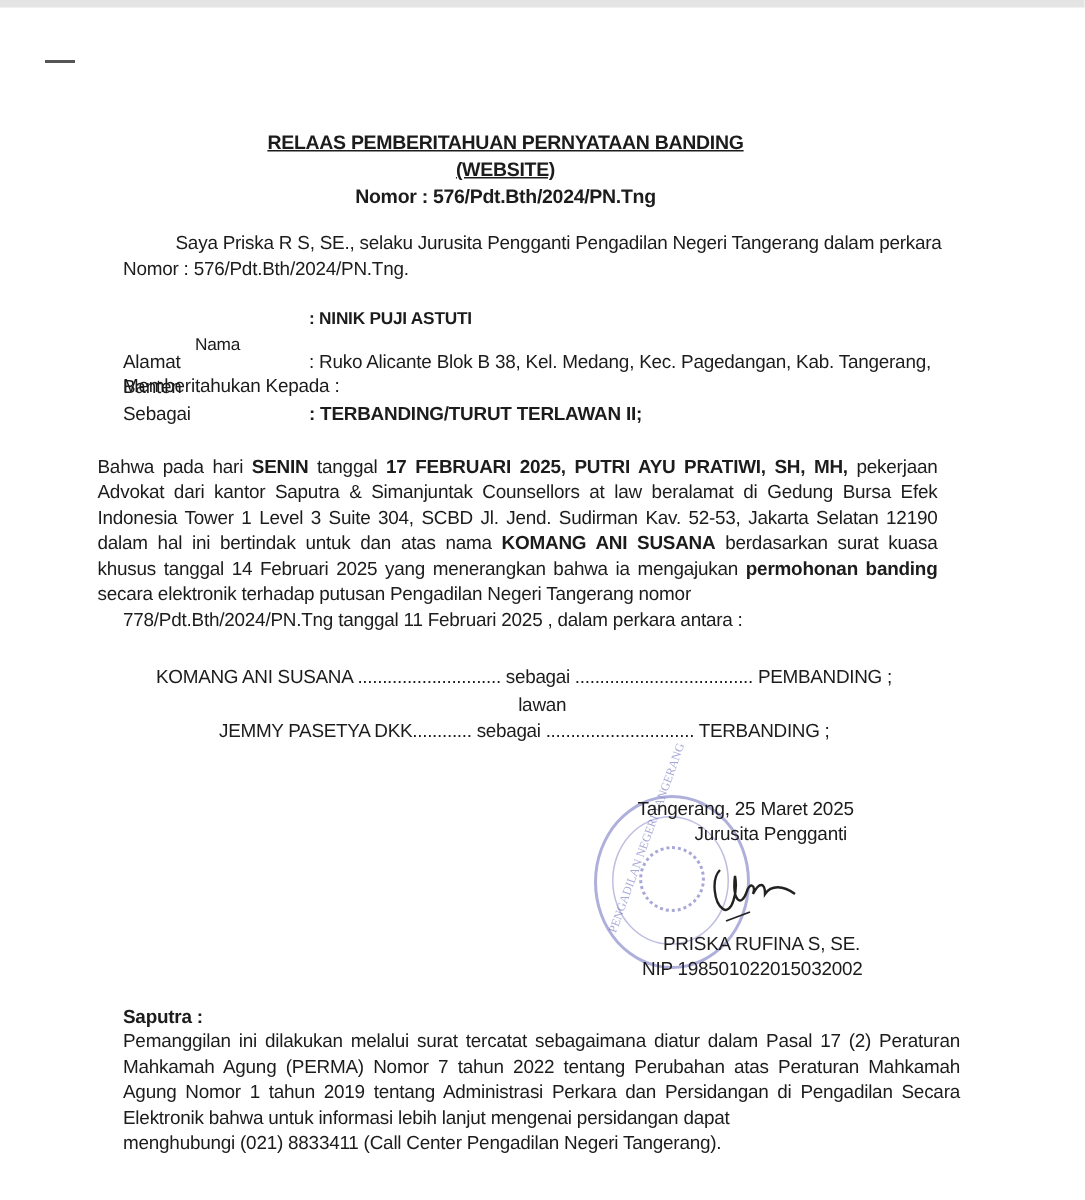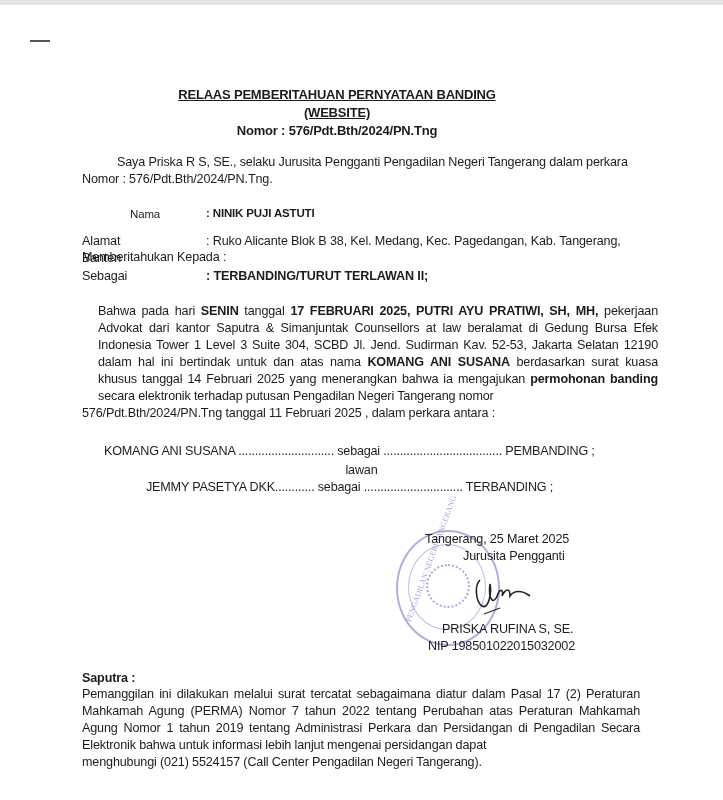--- a/index.html
+++ b/index.html
@@ -42,34 +42,34 @@
 <div class="dash"></div>
 
 <div class="abs title u" style="top:87px;">RELAAS PEMBERITAHUAN PERNYATAAN BANDING</div>
 <div class="abs title u" style="top:105px;">(WEBSITE)</div>
 <div class="abs title" style="top:123px;">Nomor : 576/Pdt.Bth/2024/PN.Tng</div>
 
 <div class="abs txt" style="left:117px; top:154px; white-space:nowrap;">Saya Priska R S, SE., selaku Jurusita Pengganti Pengadilan Negeri Tangerang dalam perkara</div>
 <div class="abs txt" style="left:82px; top:171px;">Nomor : 576/Pdt.Bth/2024/PN.Tng.</div>
 <div class="abs txt" style="left:82px; top:206px;margin-top:43px;">Memberitahukan Kepada :</div>
 
-<div class="lbl txt" style="left:82px; top:206px; font-size:11.5px;padding-left:48px;">Nama</div>
+<div class="lbl txt" style="left:82px; top:222px; font-size:11.5px;padding-left:48px;">Nama</div>
 <div class="lbl txt b" style="left:206px; top:205px; font-size:11.5px;">:  NINIK PUJI ASTUTI</div>
 
 <div class="lbl txt" style="left:82px; top:233px;">Alamat</div>
 <div class="lbl txt" style="left:206px; top:233px; white-space:nowrap;">:  Ruko Alicante Blok B 38, Kel. Medang, Kec. Pagedangan, Kab. Tangerang,</div>
 <div class="lbl txt" style="left:82px; top:250px;">Banten</div>
 
 <div class="lbl txt" style="left:82px; top:268px;">Sebagai</div>
 <div class="lbl txt b" style="left:206px; top:268px;">: TERBANDING/TURUT TERLAWAN II;</div>
 
-<div class="abs txt just" style="left:98px; top:303px; width:560px; line-height:17px;">
+<div class="abs txt just" style="left:65px; top:303px; width:560px; line-height:17px;">
   <span>Bahwa pada hari </span><span class="b">SENIN</span><span> tanggal </span><span class="b">17 FEBRUARI 2025, PUTRI AYU PRATIWI, SH, MH,</span><span> pekerjaan Advokat dari kantor Saputra &amp; Simanjuntak Counsellors at law  beralamat di Gedung Bursa Efek Indonesia Tower 1 Level 3 Suite 304, SCBD Jl. Jend. Sudirman Kav. 52-53, Jakarta Selatan 12190 dalam hal ini bertindak untuk dan atas nama </span><span class="b">KOMANG ANI SUSANA</span><span> berdasarkan surat kuasa khusus tanggal 14 Februari 2025 yang menerangkan bahwa ia mengajukan </span><span class="b">permohonan banding</span><span> secara elektronik terhadap putusan Pengadilan Negeri Tangerang nomor</span>
 </div>
-<div class="abs txt" style="left:82px; top:405px;">576/Pdt.Bth/2024/PN.Tng tanggal 11 Februari 2025 , dalam perkara antara :</div>
+<div class="abs txt" style="left:82px; top:405px;">778/Pdt.Bth/2024/PN.Tng tanggal 11 Februari 2025 , dalam perkara antara :</div>
 
 <div class="abs party" style="left:104px; top:444px;">KOMANG ANI SUSANA ............................. sebagai .................................... PEMBANDING ;</div>
 <div class="abs txt" style="left:0; width:723px; text-align:center; top:462px;">lawan</div>
 <div class="abs party" style="left:146px; top:480px;">JEMMY PASETYA DKK............ sebagai .............................. TERBANDING ;</div>
 
 <div class="stamp">
   <div class="stamp-inner"></div>
   <div class="stamp-emblem"></div>
   <div class="stamp-text" style="top:88px; left:6px;">PENGADILAN NEGERI TANGERANG</div>
 </div>
@@ -80,13 +80,13 @@
 <svg class="sig" width="80" height="50" viewBox="0 0 80 50">
   <path d="M10 8 C4 14 6 30 12 34 C18 38 22 22 20 12 C18 28 24 34 28 22 C30 16 34 18 32 24 C36 16 40 16 40 24 C44 18 52 18 60 24" fill="none" stroke="#222" stroke-width="1.6"></path>
   <path d="M14 42 L30 36" fill="none" stroke="#222" stroke-width="1.2"></path>
 </svg>
 
 <div class="abs txt" style="left:442px; top:621px;">PRISKA RUFINA S, SE.</div>
 <div class="abs txt" style="left:428px; top:638px;">NIP 198501022015032002</div>
 
 <div class="abs txt b" style="left:82px; top:670px;">Saputra :</div>
 <div class="abs txt just" style="left:82px; top:686px; width:558px; line-height:17px;">Pemanggilan ini dilakukan melalui surat tercatat sebagaimana diatur dalam Pasal 17 (2) Peraturan Mahkamah Agung (PERMA) Nomor 7 tahun 2022 tentang Perubahan atas Peraturan Mahkamah Agung  Nomor 1 tahun 2019  tentang Administrasi Perkara dan Persidangan di Pengadilan Secara Elektronik bahwa untuk informasi lebih lanjut mengenai persidangan dapat</div>
-<div class="abs txt" style="left:82px; top:754px;">menghubungi (021) 5524157  (Call Center Pengadilan Negeri Tangerang).</div>
+<div class="abs txt" style="left:82px; top:754px;">menghubungi (021) 8833411  (Call Center Pengadilan Negeri Tangerang).</div>
 
 </body></html>

